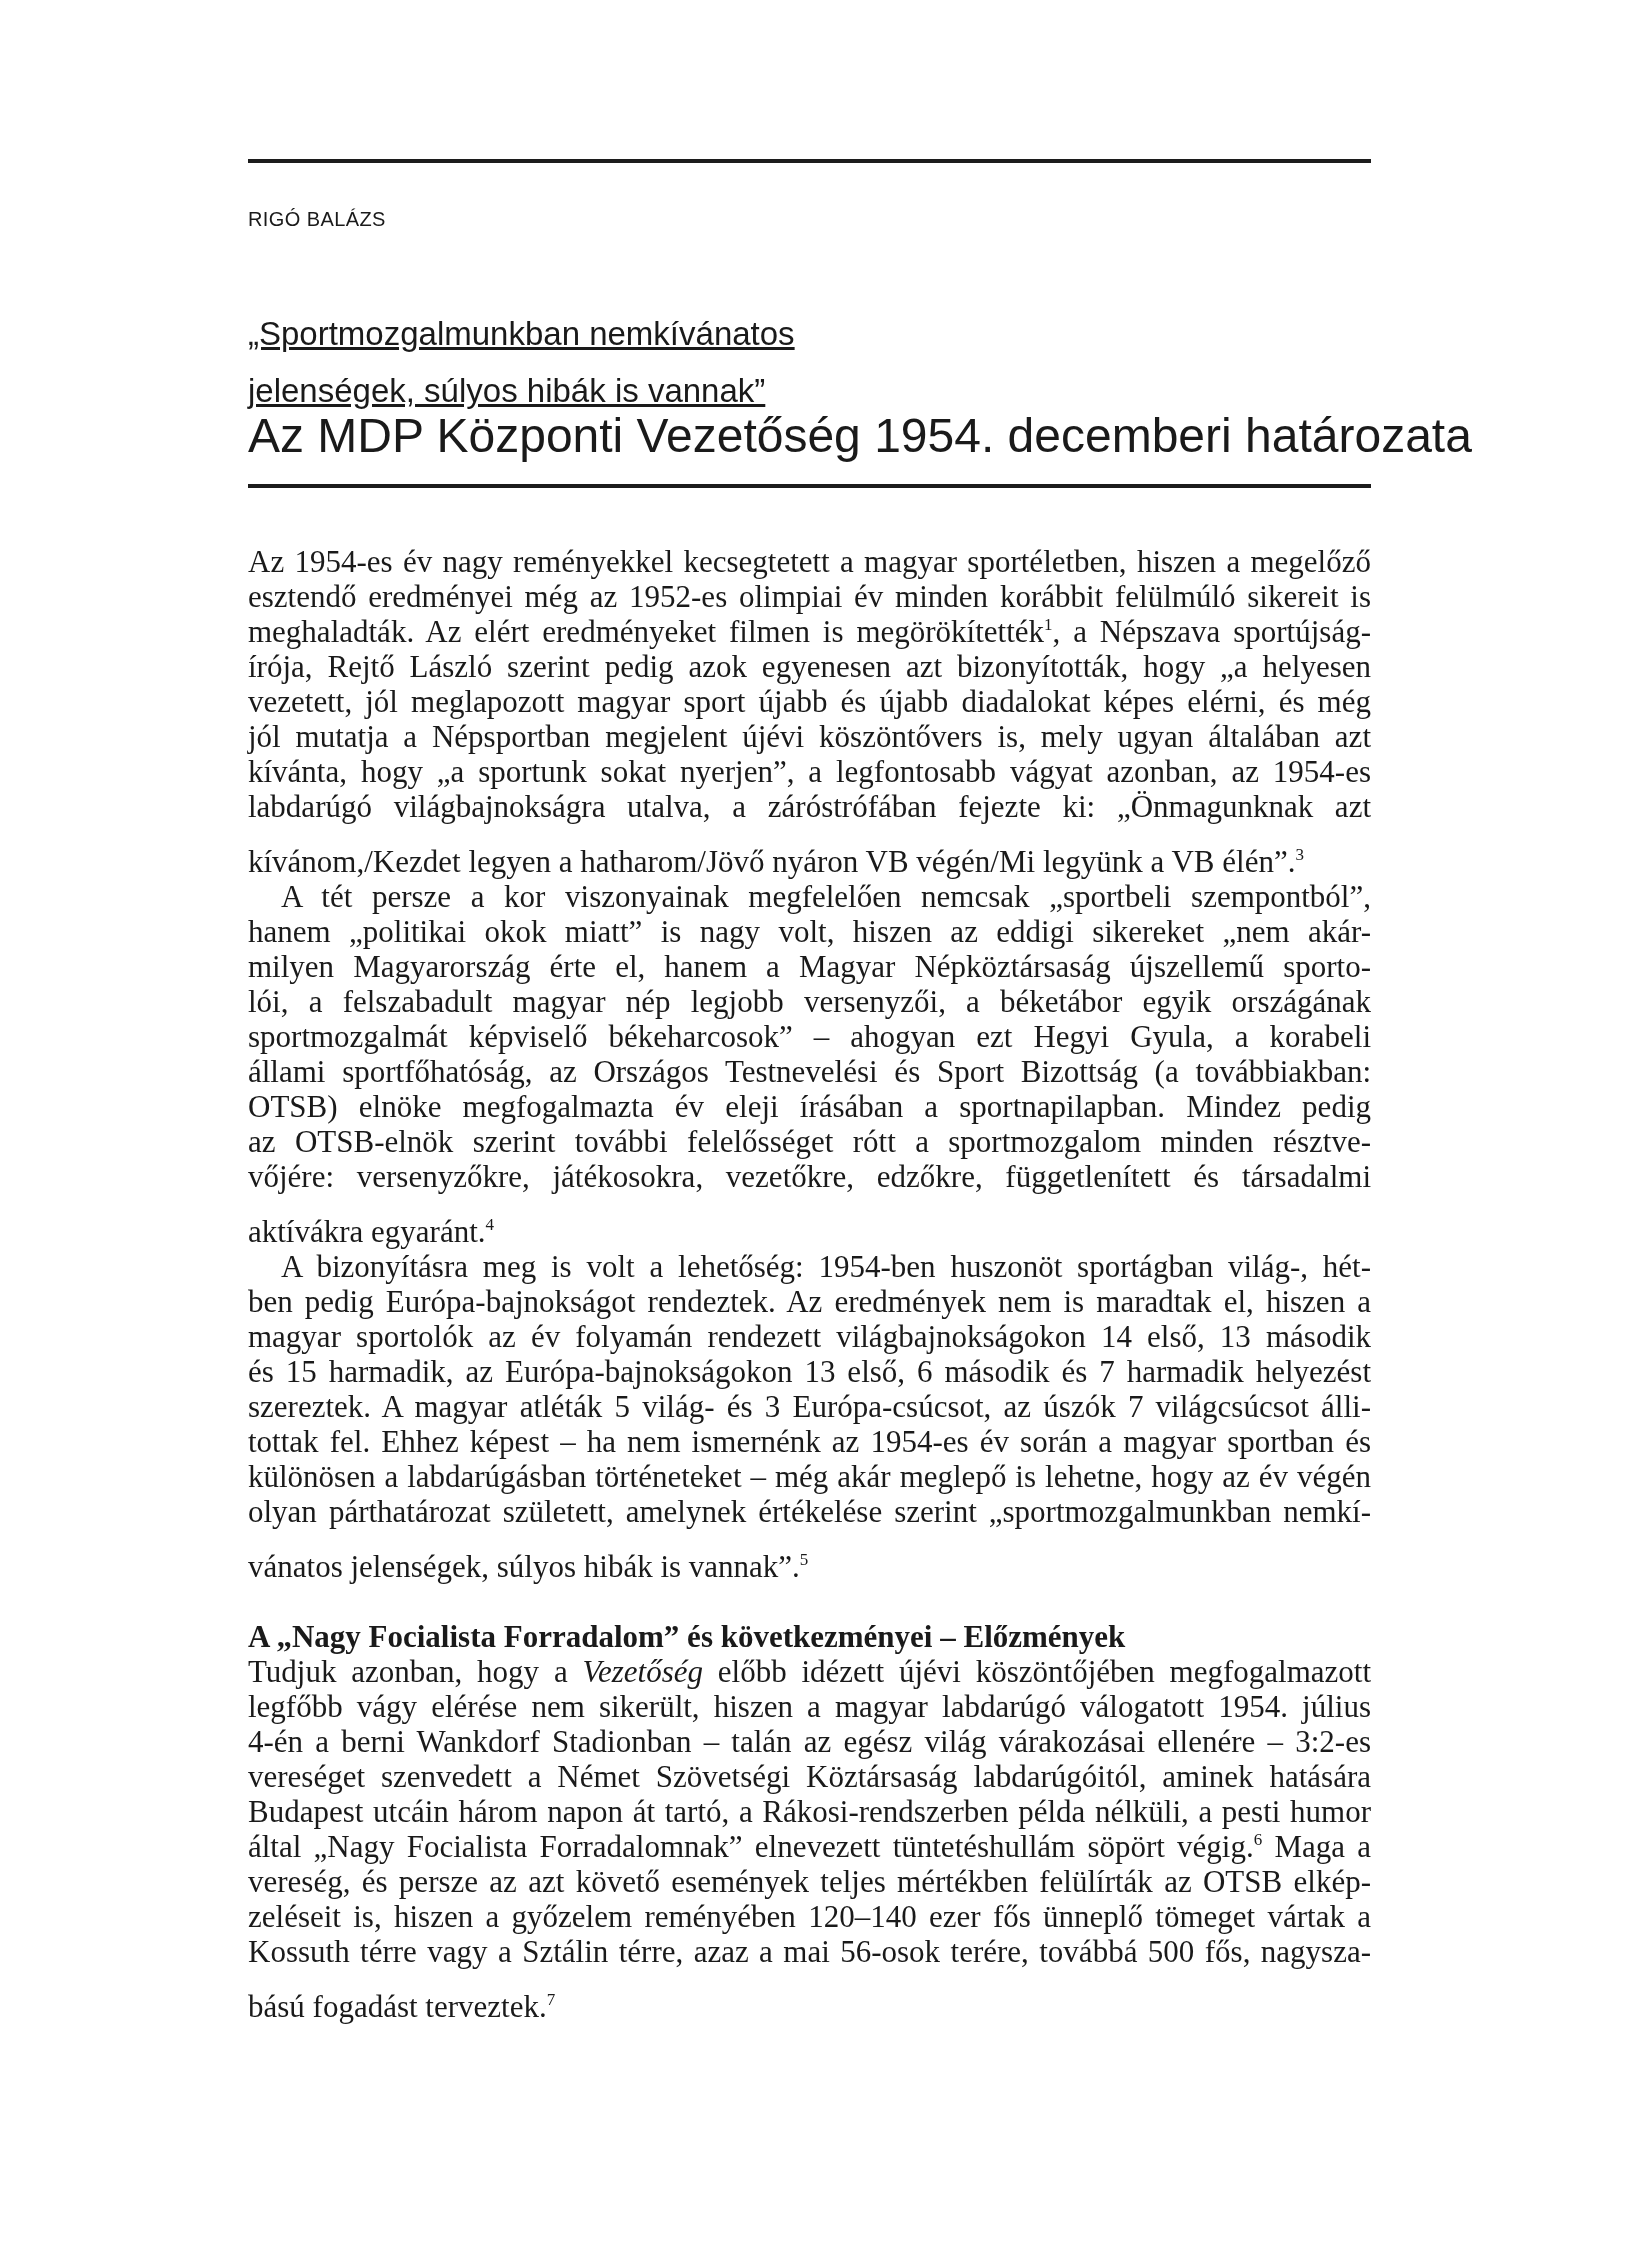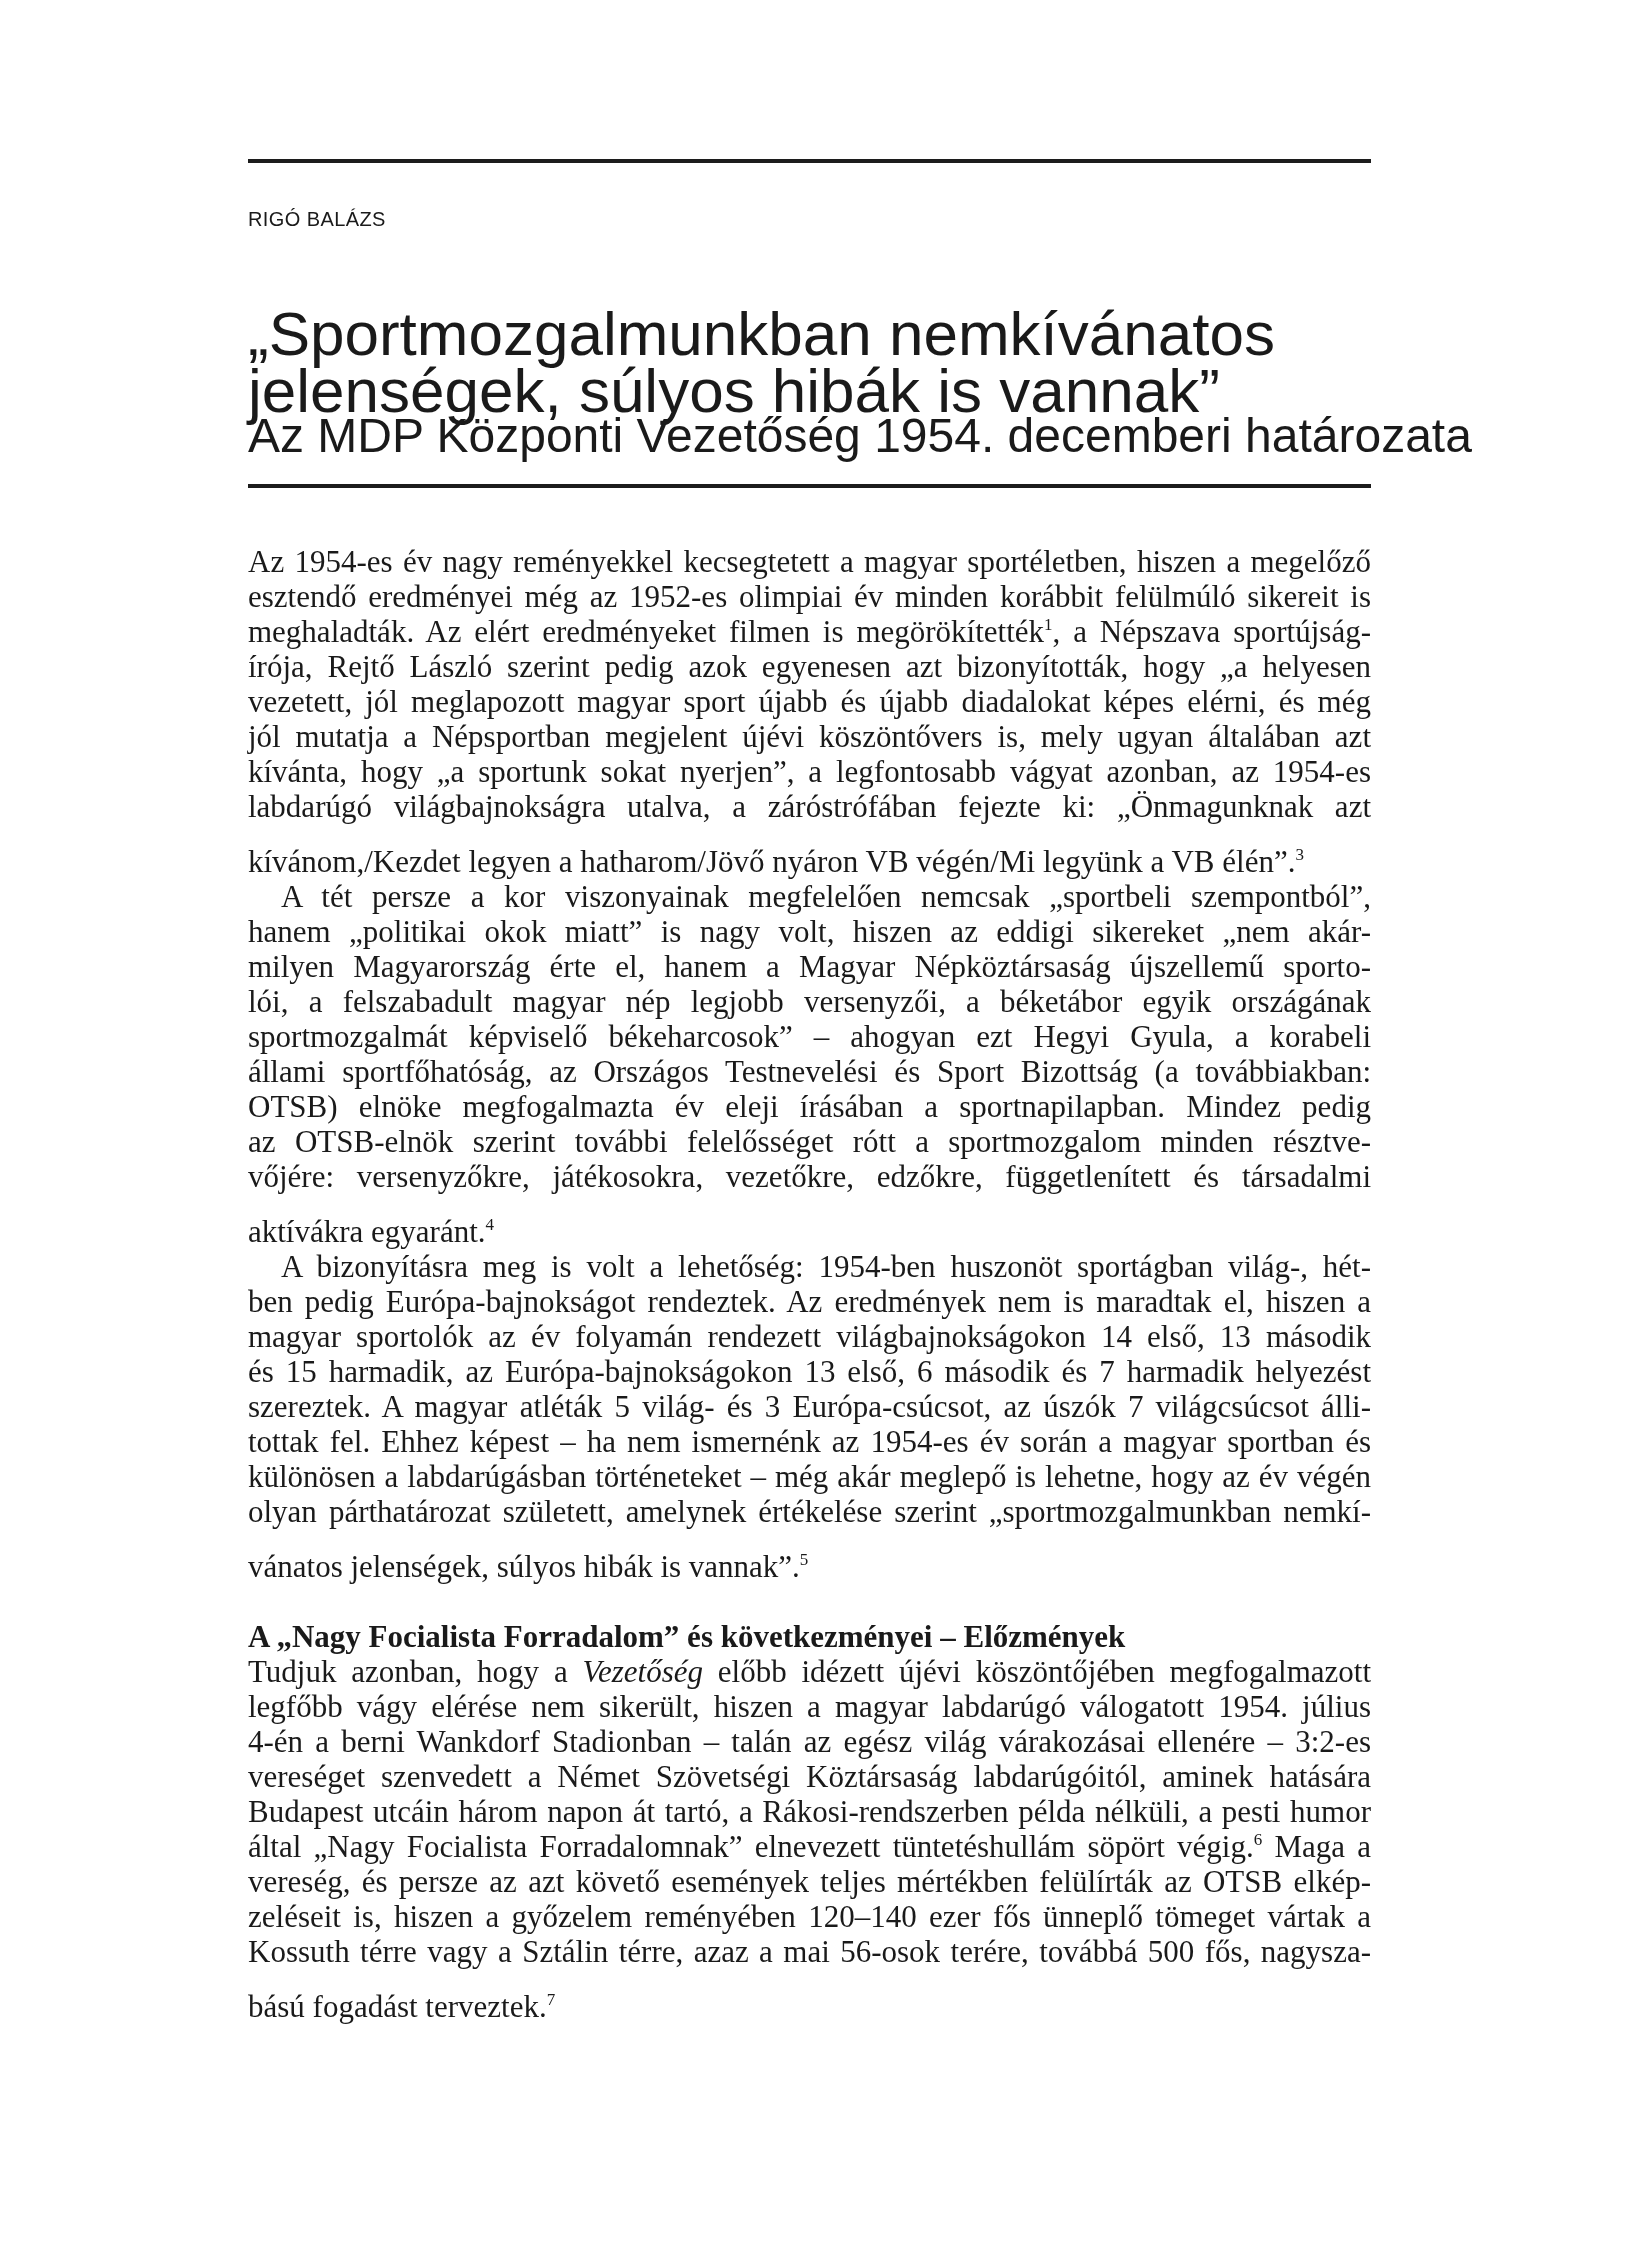--- a/index.html
+++ b/index.html
@@ -2,21 +2,21 @@
 <html style="font-size:12.3px"><head>
 <meta charset="utf-8">
 <style>
   html, body { margin: 0; padding: 0; background: #ffffff; }
   body { width: 1628px; height: 2261px; position: relative; overflow: hidden; color: #1a1a1a; }
   .page { position: absolute; left: 248px; top: 0; width: 1123px; }
   .rule { position: absolute; left: 0; width: 1123px; height: 3.8px; background: #1c1c1c; }
   .rule.top { top: 159px; }
   .rule.bottom { top: 484px; }
   .author { position: absolute; left: 0; top: 170px; font-family: "Liberation Sans", sans-serif; font-size: 20px; letter-spacing: 0.4px; line-height: 34px; margin-top: 32px; }
-  .title { position: absolute; left: 0; top: 305px; font-family: "Liberation Sans", sans-serif; font-size: 62px; line-height: 57px; white-space: nowrap; }
+  .title { position: absolute; left: 0; top: 305px; font-family: "Liberation Sans", sans-serif; font-size: 33px; line-height: 57px; white-space: nowrap; text-decoration: underline; }
   .title .line { display: block; }
   .subtitle { position: absolute; left: 0; top: 413px; width: 1123px; font-family: "Liberation Sans", sans-serif; font-size: 48px; line-height: 46px; white-space: nowrap; }
   .body { position: absolute; left: 0; top: 544px; width: 1123px; font-family: "Liberation Serif", serif; font-size: 31px; line-height: 35px; }
   .ln { display: block; height: 35px; text-align: justify; text-align-last: justify; white-space: nowrap; overflow: visible; }
   .ln.last { text-align-last: left; margin-top: 20px; }
   .ln.indent { padding-left: 33px; }
   .gap { display: block; height: 35px; }
   .heading { display: block; height: 35px; font-weight: bold; white-space: nowrap; }
   sup { font-size: 17px; line-height: 0; vertical-align: 12.3px; }
 </style>

